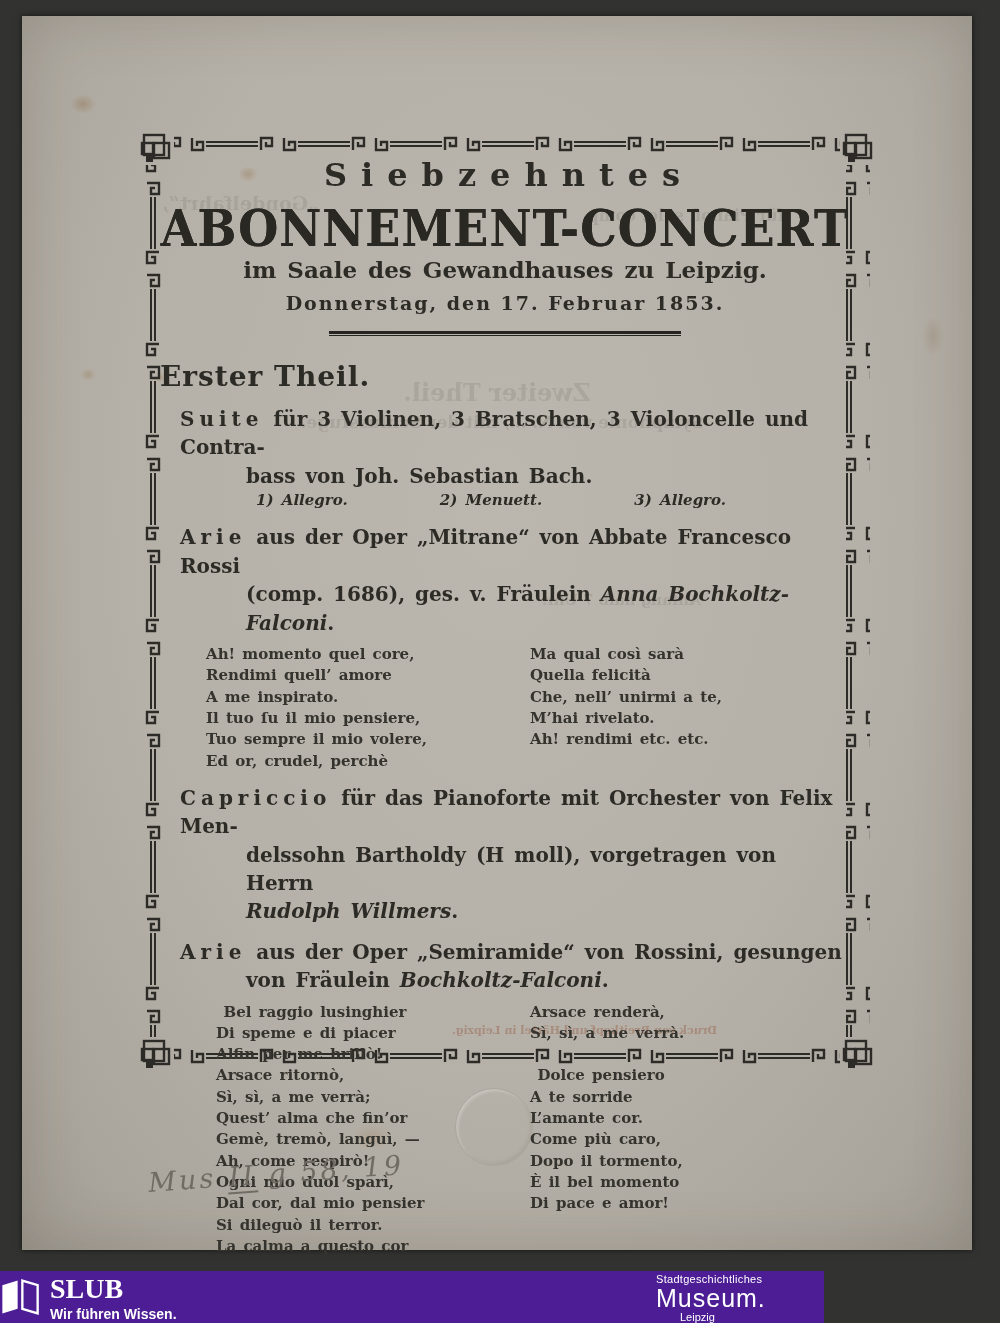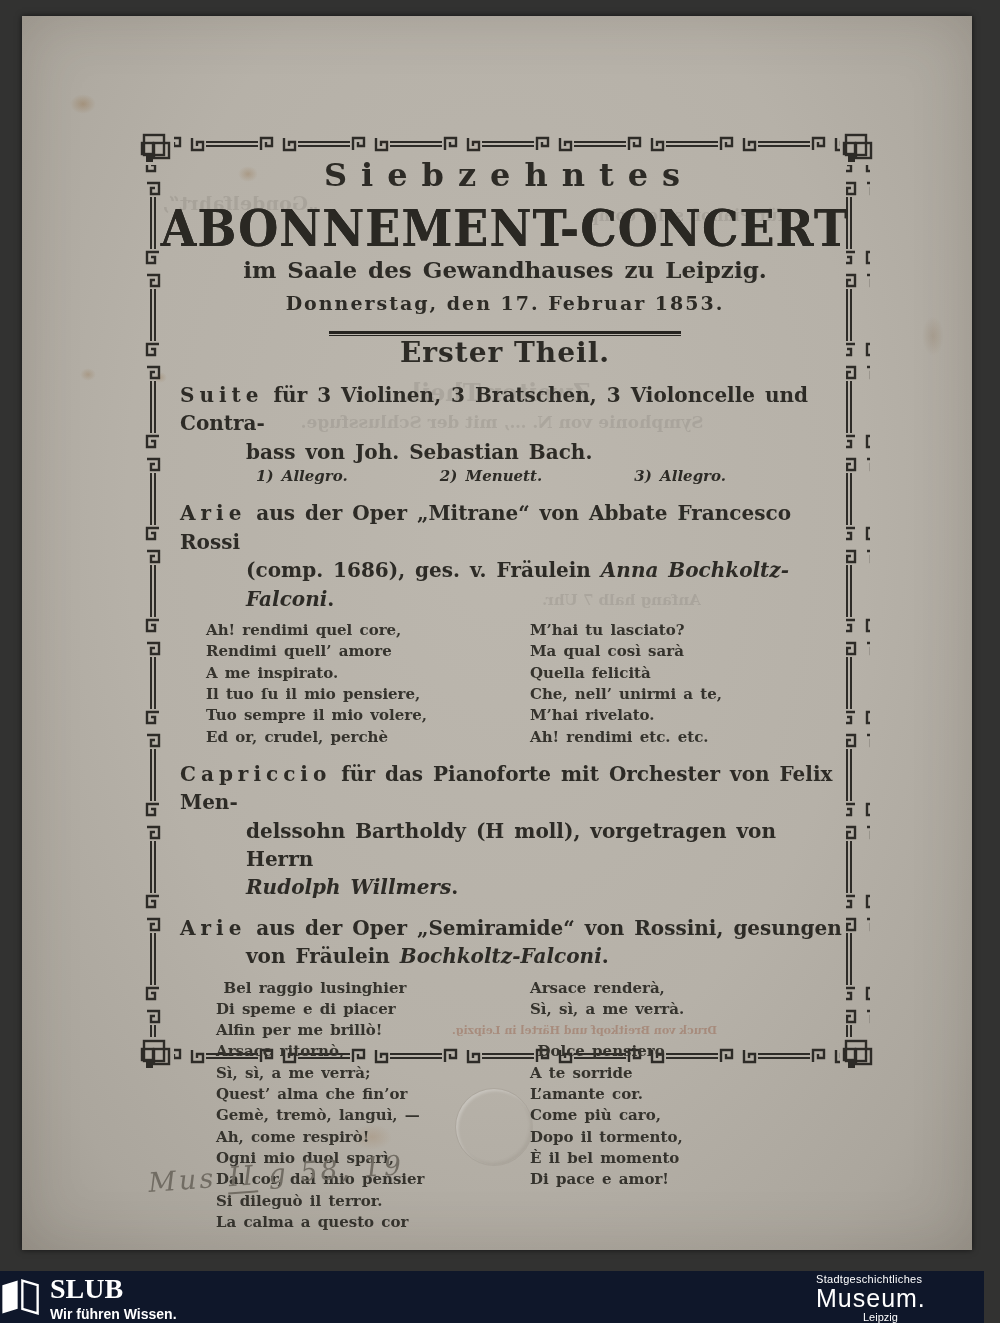--- a/index.html
+++ b/index.html
@@ -37,21 +37,21 @@
   
   .content{position:absolute;left:138px;top:140px;width:690px;color:#2d2b26;}
   .series-title{text-align:center;font-size:32px;font-weight:bold;letter-spacing:14px;margin-left:8px;}
   .main-title{text-align:center;font-size:46px;font-weight:bold;letter-spacing:1px;
               margin-top:8px;transform:scaleY(1.08);color:#2a2823;
               text-shadow:0 0 .5px #2a2823;}
   .venue-line{text-align:center;font-size:23px;font-weight:bold;word-spacing:3px;margin-top:0;}
   .date-line{text-align:center;font-size:19px;font-weight:bold;letter-spacing:2px;margin-top:9px;}
   .rule{width:352px;height:5px;margin:17px auto 0;
         background:linear-gradient(#262420 0 3px, rgba(0,0,0,0) 3px 4px, #262420 4px 5px);}
-  .part-heading{text-align:center;font-size:28px;font-weight:bold;letter-spacing:1px;}
+  .part-heading{font-size:28px;font-weight:bold;margin-top:24px;letter-spacing:1px;}
 
   .item{font-size:20px;font-weight:bold;line-height:1.42;word-spacing:3px;margin-top:12px;}
   .item .l1{margin-left:20px;}
   .item .l2{margin-left:86px;}
   .lead{letter-spacing:5px;}
   .it{font-style:italic;}
   .movements{display:flex;width:470px;margin-left:96px;justify-content:space-between;
              font-style:italic;font-size:15px;}
   .lyrics{display:flex;margin:7px 0 4px 0;}
   .lyrics .col-l{width:370px;padding-left:46px;box-sizing:border-box;}
@@ -63,31 +63,31 @@
   
   .blind-stamp{position:absolute;left:433px;top:1072px;width:76px;height:76px;border-radius:50%;
      border:1px solid rgba(90,80,65,.10);
      box-shadow:inset 2px 2px 3px rgba(255,255,255,.25), inset -2px -2px 3px rgba(90,80,65,.10);}
   .handwriting{position:absolute;left:126px;top:1142px;color:#716c63;
      font-style:italic;font-size:27px;letter-spacing:3px;transform:rotate(-4deg);
      font-family:"DejaVu Serif",serif;white-space:nowrap;}
   .handwriting .roman{border-bottom:2px solid #716c63;padding:0 1px;}
 
   
-  .footer-bar{position:absolute;left:0;bottom:0;width:984px;height:52px;background:#0f172a;
+  .footer-bar{position:absolute;left:0;bottom:0;width:824px;height:52px;background:#4c1d95;
      font-family:"Liberation Sans",sans-serif;color:#fff;}
   .slub{position:absolute;left:0;top:4px;display:flex;}
   .slub-icon{width:40px;height:40px;margin-top:2px;}
   .slub-text{margin-left:10px;}
   .slub-name{font-family:"Liberation Serif",serif;font-weight:bold;font-size:28px;line-height:1.0;}
   .slub-tagline{font-size:14px;font-weight:bold;margin-top:3px;}
   .museum{position:absolute;right:6px;top:3px;width:162px;line-height:1;}
   .museum-line1{font-size:11px;letter-spacing:.3px;}
   .museum-line2{font-size:25px;font-weight:normal;letter-spacing:1px;margin-top:1px;}
-  .museum-line3{font-size:11px;margin-left:47px;margin-top:1px;}
+  .museum-line3{font-size:11px;margin-left:24px;margin-top:1px;}
 </style>
 </head>
 <body>
 
 <div class="photo">
 
   <div class="paper">
 
     <div class="spot s1"></div>
     <div class="spot s2"></div>
@@ -159,29 +159,28 @@
           <span>2) Menuett.</span>
           <span>3) Allegro.</span>
         </div>
       </div>
 
       <div class="item">
         <div class="l1"><span class="lead">Arie</span><span> aus der Oper „Mitrane“ von Abbate Francesco Rossi</span></div>
         <div class="l2"><span>(comp. 1686), ges. v. Fräulein </span><span class="it">Anna Bochkoltz-Falconi</span><span>.</span></div>
         <div class="lyrics">
           <div class="col-l">
-              <div class="lyric-line">Ah! rendimi quel core,</div>
+              <div class="lyric-line">Ah! momento quel core,</div>
               <div class="lyric-line">Rendimi quell’ amore</div>
               <div class="lyric-line">A me inspirato.</div>
               <div class="lyric-line">Il tuo ſu il mio pensiere,</div>
               <div class="lyric-line">Tuo sempre il mio volere,</div>
               <div class="lyric-line">Ed or, crudel, perchè</div>
             </div>
           <div class="col-r">
-              <div class="lyric-line">M’hai tu lasciato?</div>
               <div class="lyric-line">Ma qual così sarà</div>
               <div class="lyric-line">Quella felicità</div>
               <div class="lyric-line">Che, nell’ unirmi a te,</div>
               <div class="lyric-line">M’hai rivelato.</div>
               <div class="lyric-line">Ah! rendimi etc. etc.</div>
             </div>
         </div>
       </div>
 
       <div class="item">

